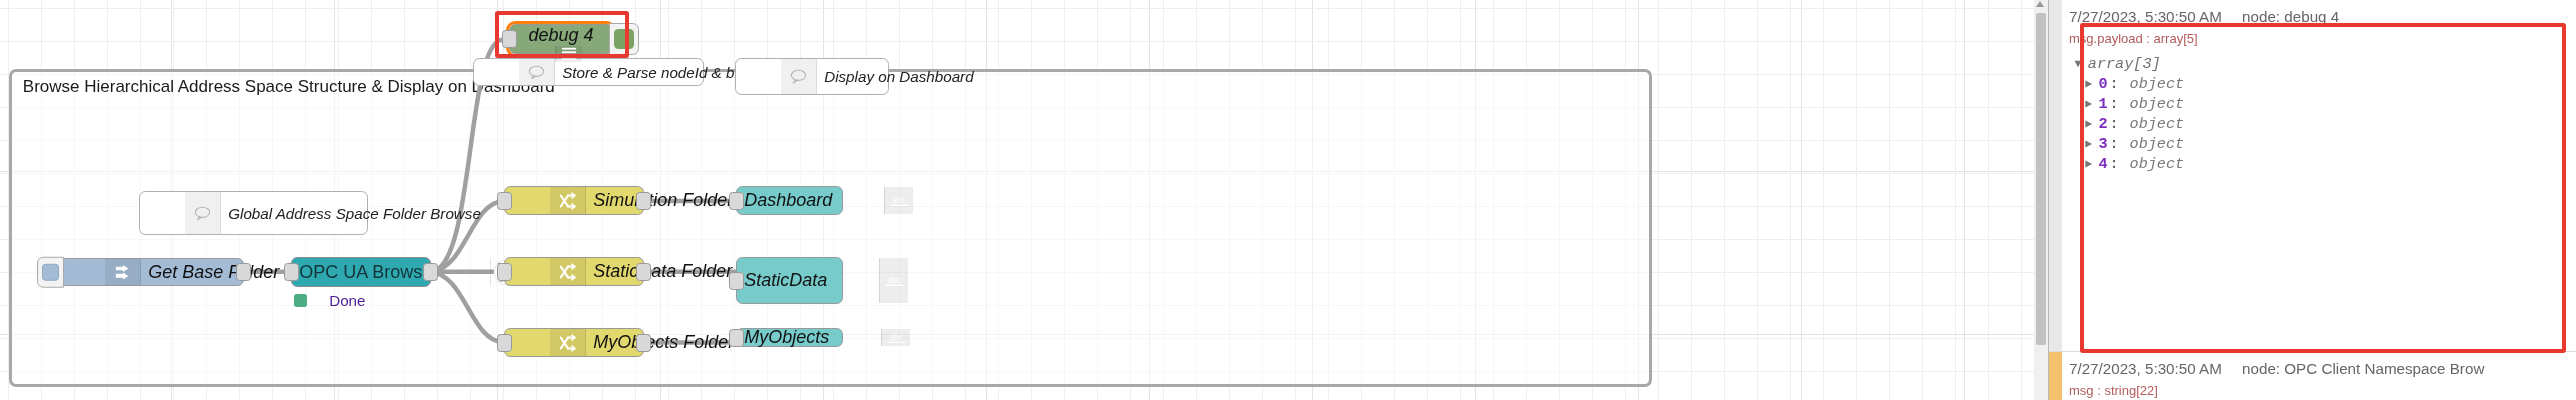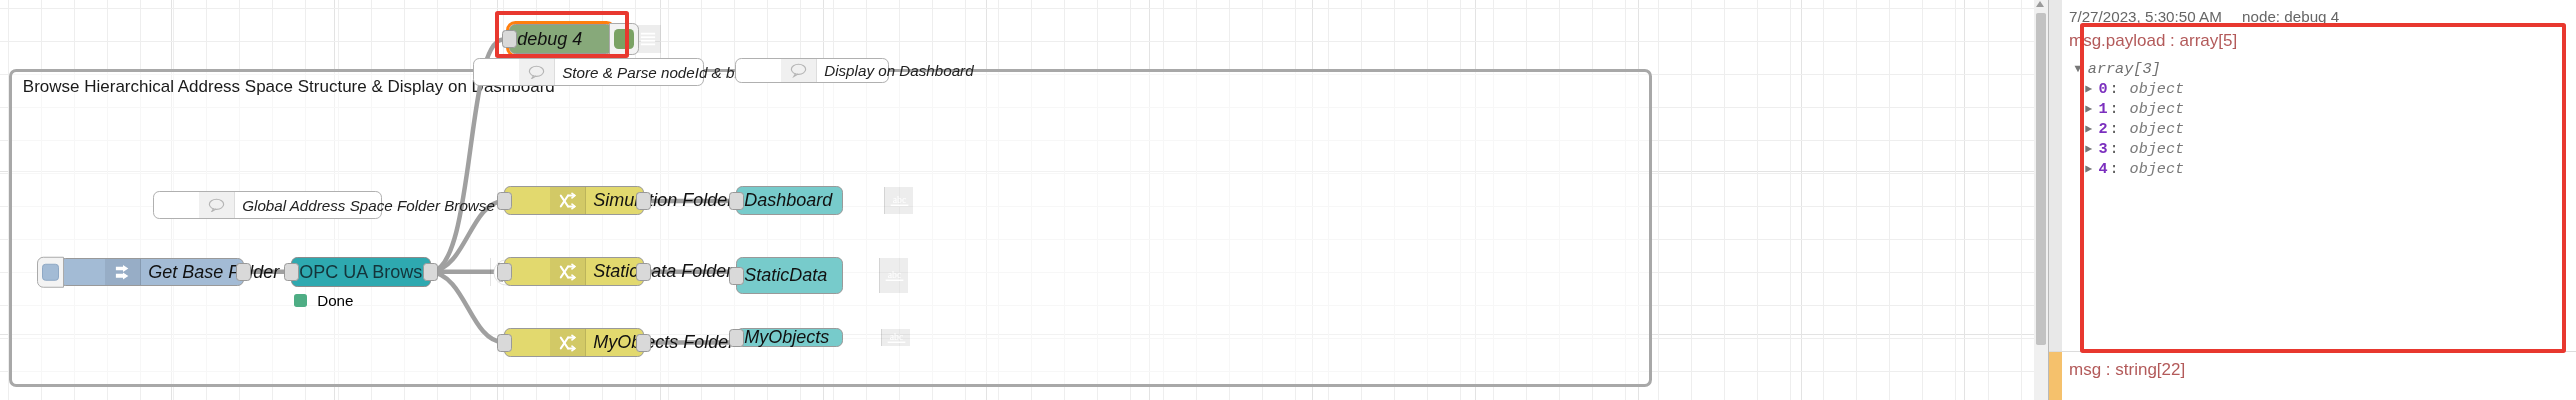--- a/index.html
+++ b/index.html
@@ -143,40 +143,40 @@
     width: 20px; height: 20px;
     background: #7aa264;
     border-radius: 4.5px;
   }
 
   
   .n-inject  { background: #a3bbd5; }
   .n-opcua   { background: #2ea9b0; border-color: #8b8b8b; }
   .n-switch  { background: #e2d96e; }
   .n-uitext  { background: #77cbcb; }
-  .n-debug   { background: #87a97a; }
+  .n-debug   { background: #87a97a; flex-direction: column; }
   .n-comment { background: #ffffff; border-color: #b0b0b0; }
   .n-comment .node-label { color: #222222; }
   .n-comment .node-icon { background: #f0f0f0; border-right: 0.9px solid #dddddd; }
 
   
   .selected {
     outline: 3.6px solid #ff7f0e;
     outline-offset: -0.9px;
     border-radius: 6.3px;
   }
 
   
   .node-status {
     position: absolute;
     display: flex;
     align-items: center;
-    gap: 10px;
+    gap: 22px;
     font-size: 15.2px;
-    color: #000000;
+    color: #4c1d95;
     white-space: nowrap;
   }
   .status-dot {
     width: 13.4px; height: 13.4px;
     background: #4ead84;
     border-radius: 2.7px;
   }
 
   
   .highlight-box {
@@ -212,21 +212,21 @@
 
   .dbg-head {
     font-size: 15.2px;
     color: #666666;
     white-space: nowrap;
     margin-bottom: 6.3px;
     font-family: "Liberation Sans", sans-serif;
   }
   .dbg-head .node-ref { margin-left: 16px; }
   .dbg-topic {
-    font-size: 17px;
+    font-size: 13px;
     color: #b35a5a;
     margin-bottom: 8px;
     font-family: "Liberation Sans", sans-serif;
     white-space: nowrap;
   }
   .dbg-tree { padding-left: 5.4px; }
   .dbg-row {
     font-size: 15.2px;
     font-family: "Liberation Mono", monospace;
     font-style: italic;
@@ -296,41 +296,41 @@
         <path d="M 481,303 C 520,307 525,380 562,382"></path>
 
         <path d="M 719,224 C 760,224 780,224 821,224"></path>
 
         <path d="M 719,303 C 760,303 780,303 821,303"></path>
 
         <path d="M 719,382 C 760,382 780,382 821,382"></path>
       </g>
     </svg>
 
-    <div class="node n-comment" style="left:153px; top:191px; width:229px; height:28px;">
+    <div class="node n-comment" style="left:139px; top:191px; width:229px; height:44px;">
       <div class="node-icon left">
         <svg width="17" height="14.3" viewBox="0 0 20 17" fill="none" stroke="#b5b5b5" stroke-width="1.4">
           <ellipse cx="10" cy="7.5" rx="8.5" ry="6"></ellipse>
           <path d="M 6.5 12.5 L 4.5 16 L 9.5 13"></path>
         </svg>
       </div>
       <div class="node-label" style="font-size:15.2px;">Global Address Space Folder Browse</div>
     </div>
 
     <div class="node n-comment" style="left:473px; top:58px; width:231px; height:28px;">
       <div class="node-icon left">
         <svg width="17" height="14.3" viewBox="0 0 20 17" fill="none" stroke="#b5b5b5" stroke-width="1.4">
           <ellipse cx="10" cy="7.5" rx="8.5" ry="6"></ellipse>
           <path d="M 6.5 12.5 L 4.5 16 L 9.5 13"></path>
         </svg>
       </div>
       <div class="node-label" style="font-size:15.2px;">Store &amp; Parse nodeId &amp; browseName</div>
     </div>
 
-    <div class="node n-comment" style="left:735px; top:58px; width:154px; height:25px;">
+    <div class="node n-comment" style="left:735px; top:58px; width:154px; height:37px;">
       <div class="node-icon left">
         <svg width="17" height="14.3" viewBox="0 0 20 17" fill="none" stroke="#b5b5b5" stroke-width="1.4">
           <ellipse cx="10" cy="7.5" rx="8.5" ry="6"></ellipse>
           <path d="M 6.5 12.5 L 4.5 16 L 9.5 13"></path>
         </svg>
       </div>
       <div class="node-label" style="font-size:15.2px;">Display on Dashboard</div>
     </div>
 
     <div class="node n-inject" style="left:59px; top:258px; width:185px; height:28px;">
@@ -431,21 +431,21 @@
       <div class="port in"></div>
       <div class="node-label">Dashboard</div>
       <div class="node-icon right" style="width:29px;">
         <svg width="23" height="16" viewBox="0 0 26 18">
           <text x="13" y="11" font-size="11" text-anchor="middle" fill="#ffffff" font-family="Liberation Serif, serif">abc</text>
           <rect x="3" y="13" width="20" height="1.6" fill="#ffffff"></rect>
         </svg>
       </div>
     </div>
 
-    <div class="node n-uitext" style="left:736px; top:257px; width:107px; height:37px;">
+    <div class="node n-uitext" style="left:736px; top:257px; width:107px; height:47px;">
       <div class="port in"></div>
       <div class="node-label">StaticData</div>
       <div class="node-icon right" style="width:29px;">
         <svg width="23" height="16" viewBox="0 0 26 18">
           <text x="13" y="11" font-size="11" text-anchor="middle" fill="#ffffff" font-family="Liberation Serif, serif">abc</text>
           <rect x="3" y="13" width="20" height="1.6" fill="#ffffff"></rect>
         </svg>
       </div>
     </div>
 
@@ -526,20 +526,24 @@
           <span class="caret">▶</span>
           <span class="idx">4</span>
           <span class="colon">:&nbsp;</span>
           <span class="objtype">object</span>
         </div>
       </div>
     </div>
 
     <div class="debug-msg" style="height:54px;">
       <div class="accent accent-orange"></div>
+      <div class="dbg-head">
+        <span>7/27/2023, 5:30:50 AM</span>
+        <span class="node-ref">node: OPC Client Namespace Brow</span>
+      </div>
       <div class="dbg-topic">msg : string[22]</div>
     </div>
   </div>
 
   <div class="highlight-box" style="left:2080px; top:23px; width:486px; height:330px;"></div>
 
 </div>
 
 
 </body></html>

